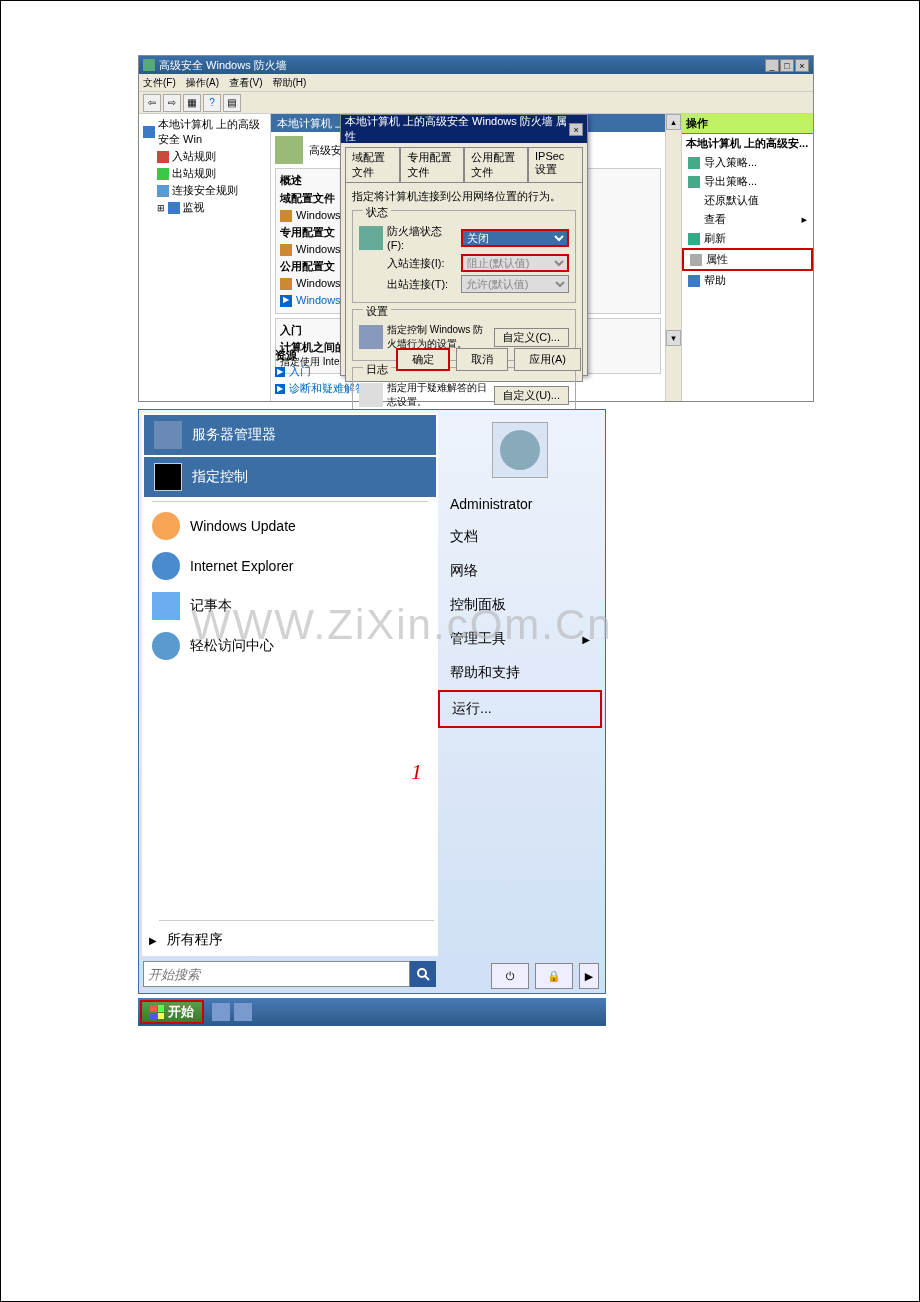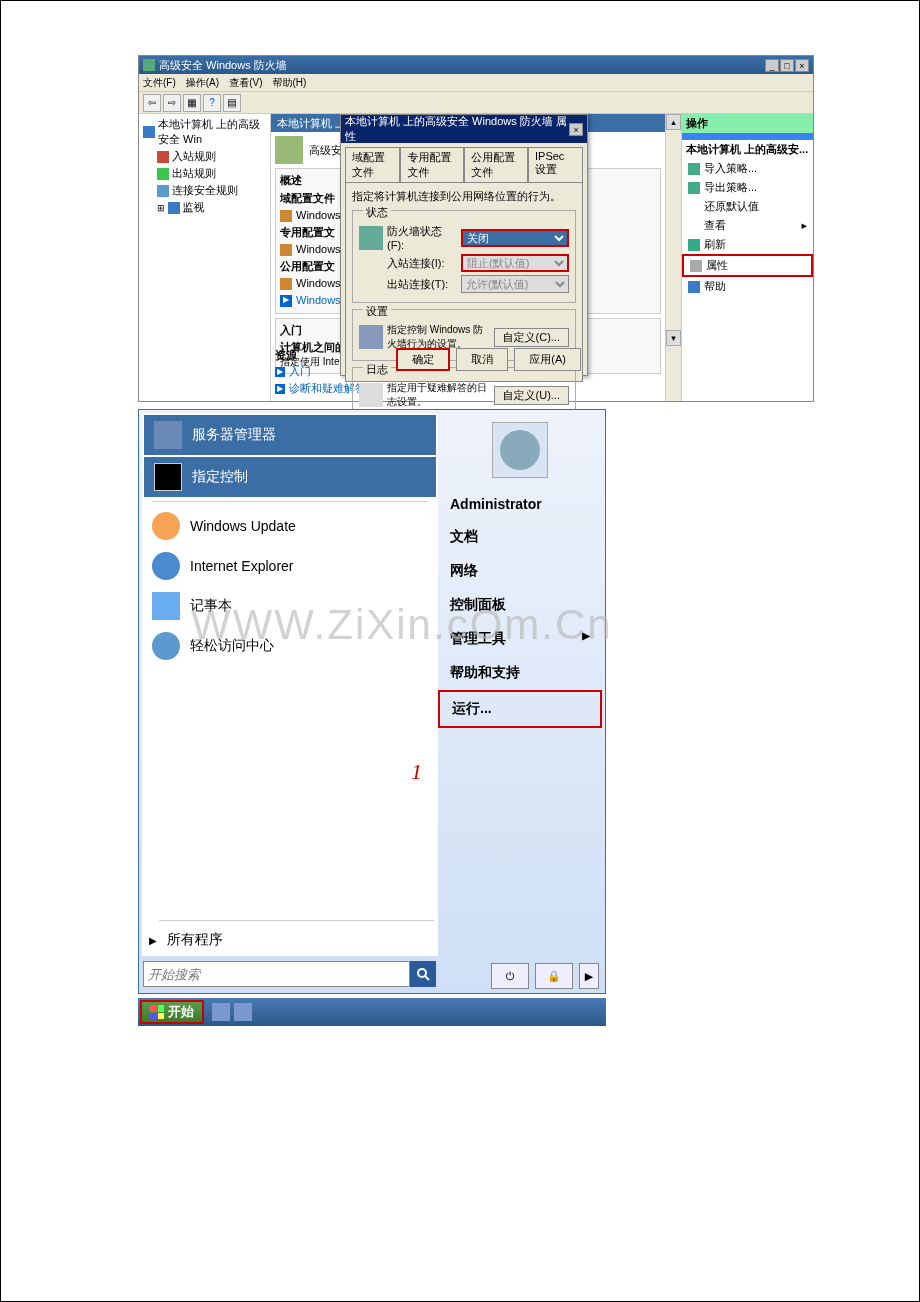--- a/index.html
+++ b/index.html
@@ -27,21 +27,21 @@
 .fw-center{flex:1;background:#fff;position:relative;}
 .fw-center-header{height:18px;background:#3a6ea5;color:#fff;padding:2px 6px;font-size:11px;}
 .fw-advsec{display:flex;align-items:center;gap:6px;padding:4px;}
 .fw-advsec .bigico{width:28px;height:28px;background:#9b7;flex-shrink:0;}
 .fw-sections{padding:0 4px;font-size:11px;}
 .fw-sec{border:1px solid #ccc;margin-bottom:4px;padding:4px;background:#f8f8f8;}
 .fw-sec .hdr{font-weight:bold;margin-bottom:2px;}
 .fw-sec .row{display:flex;align-items:center;gap:4px;padding:1px 0;}
 .fw-sec .sico{width:12px;height:12px;background:#c83;}
 .fw-right{width:132px;background:#fff;border-left:1px solid #ccc;font-size:11px;}
-.fw-right-hdr{background:#86efac;padding:2px 4px;font-weight:bold;border-bottom:7px solid #3b82f6;}
+.fw-right-hdr{background:#bef264;padding:2px 4px;font-weight:bold;border-bottom:1px solid #3b82f6;}
 .fw-right-sub{padding:2px 4px;font-weight:bold;}
 .fw-action{display:flex;align-items:center;gap:4px;padding:2px 6px;}
 .fw-action .aico{width:12px;height:12px;background:#4a8;}
 .fw-action.highlight{border:2px solid #c00;}
 .fw-resources{position:absolute;bottom:4px;left:0;padding:0 4px;font-size:11px;}
 .fw-resources .hdr{font-weight:bold;}
 .fw-resources .row{display:flex;align-items:center;gap:4px;color:#06c;padding:1px 0;}
 .fw-resources .rico{width:10px;height:10px;background:#06c;color:#fff;text-align:center;line-height:10px;font-size:8px;}
 .prop-dialog{position:absolute;left:339px;top:113px;width:248px;height:262px;background:#ece9d8;border:1px solid #888;box-shadow:2px 2px 4px rgba(0,0,0,0.3);}
 .prop-title{height:18px;background:#0a246a;color:#fff;display:flex;align-items:center;padding:14px 4px;font-size:11px;}
@@ -77,21 +77,21 @@
 .sm-item.pinned{background:#3a6ea5;color:#fff;margin:2px;}
 .sm-sep{height:1px;background:#ccc;margin:4px 10px;}
 .sm-allprog{position:absolute;bottom:44px;left:10px;font-size:14px;display:flex;align-items:center;gap:10px;}
 .sm-allprog .arrow{font-size:10px;}
 .sm-search{position:absolute;bottom:4px;left:4px;width:293px;height:28px;display:flex;}
 .sm-search input{flex:1;height:26px;border:1px solid #888;padding:0 4px;font-size:13px;font-style:italic;color:#666;}
 .sm-search .sbtn{width:26px;height:26px;background:#2a5a9a;color:#fff;display:flex;align-items:center;justify-content:center;}
 .sm-right{width:164px;height:543px;float:left;padding-top:8px;}
 .sm-avatar{width:56px;height:56px;background:#d8e4f4;border:1px solid #aaa;margin:4px auto 10px;display:flex;align-items:center;justify-content:center;}
 .sm-avatar .usr{width:40px;height:40px;background:#8ab;border-radius:50%;}
-.sm-rlabel{padding:8px 12px;font-size:14px;display:flex;justify-content:space-between;font-weight:bold;}
+.sm-rlabel{padding:8px 12px;font-size:14px;display:flex;align-items:center;justify-content:space-between;}
 .sm-rlabel.highlight{border:2px solid #c00;}
 .sm-rlabel .arrow{font-size:10px;}
 .sm-bottom{position:absolute;bottom:4px;right:6px;display:flex;gap:6px;align-items:center;}
 .sm-bottom .bbtn{width:38px;height:26px;border:1px solid #888;background:#eef;display:flex;align-items:center;justify-content:center;}
 .sm-bottom .bbtn.arrowbtn{width:20px;}
 .annot1{position:absolute;left:410px;top:758px;color:#c00;font-size:22px;font-family:serif;font-style:italic;}
 .taskbar{position:absolute;left:137px;top:997px;width:468px;height:28px;background:linear-gradient(#4a7ab5,#2a5a8a);display:flex;align-items:center;}
 .tb-start{height:24px;padding:0 8px;margin:2px;background:linear-gradient(#5a9a4a,#3a7a2a);color:#fff;display:flex;align-items:center;border:2px solid #c00;font-weight:bold;font-size:13px;}
 .tb-start .winico{width:14px;height:14px;margin-right:4px;display:grid;grid-template-columns:1fr 1fr;grid-template-rows:1fr 1fr;gap:1px;}
 .tb-start .winico span:nth-child(1){background:#f55;}

